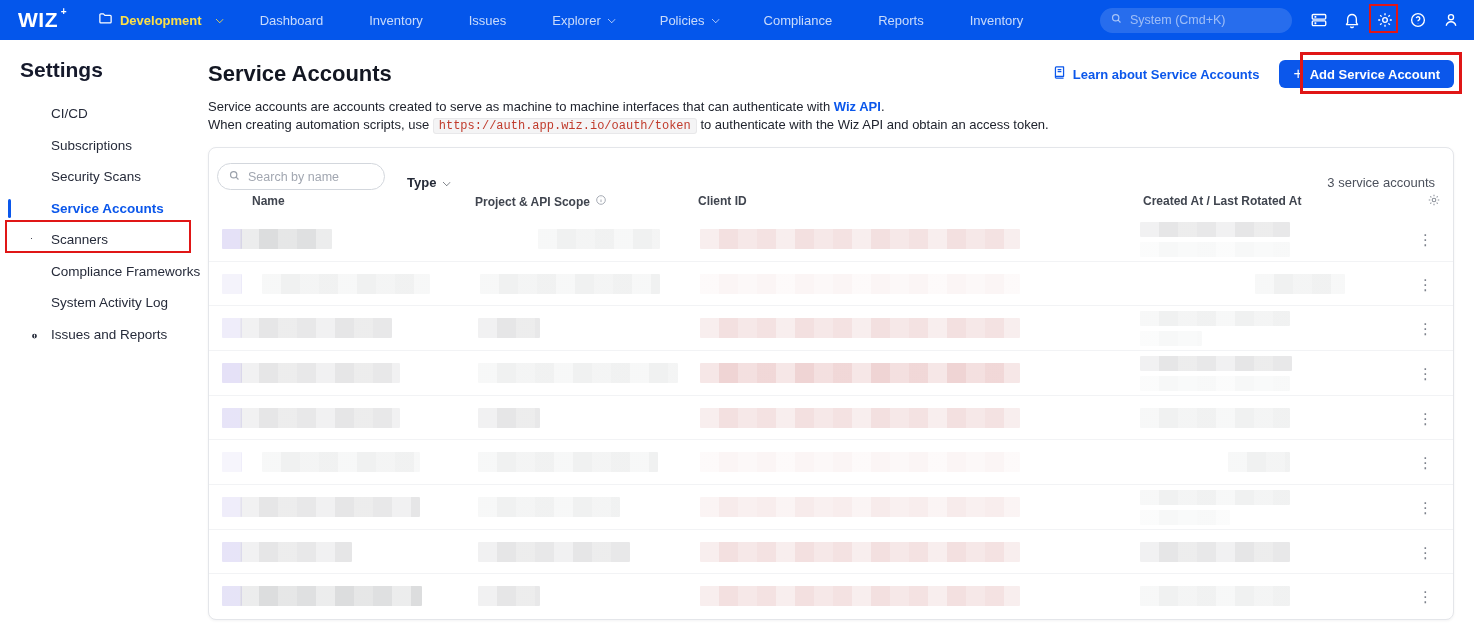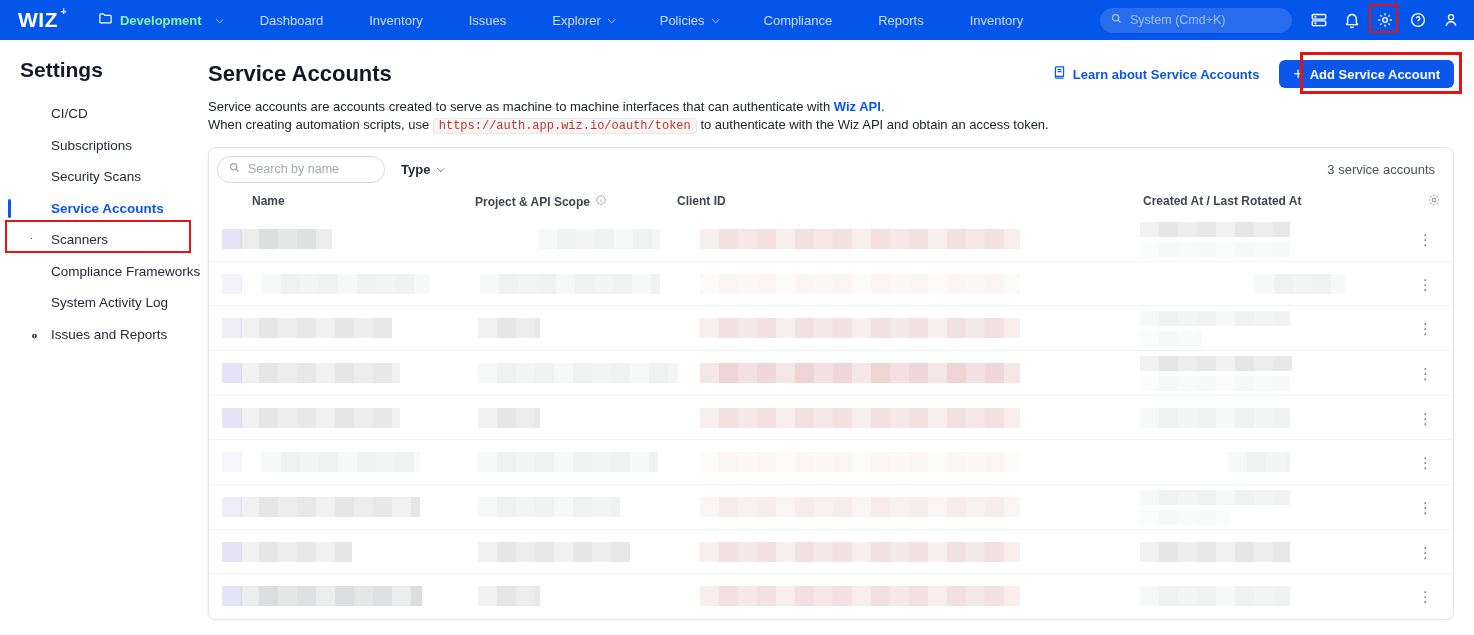--- a/index.html
+++ b/index.html
@@ -4,21 +4,21 @@
 <style>
   * { margin:0; padding:0; box-sizing:border-box; }
   html,body { width:1474px; height:635px; overflow:hidden; background:#fff;
               font-family:"Liberation Sans","DejaVu Sans",sans-serif; }
 
   
   .navbar { position:absolute; left:0; top:0; width:1474px; height:40px;
             background:#0456EB; display:flex; align-items:center; padding:0 14px 0 18px; }
   .logo { color:#fff; font-size:21px; font-weight:800; letter-spacing:.5px; position:relative; margin-right:40px; }
   .logo sup { font-size:10px; position:absolute; top:-2px; right:-9px; font-weight:700; }
-  .proj { display:flex; align-items:center; gap:7px; color:#86efac; font-size:13px; font-weight:700; margin-right:38px; cursor:pointer; }
+  .proj { display:flex; align-items:center; gap:7px; color:#fde047; font-size:13px; font-weight:700; margin-right:38px; cursor:pointer; }
   .nav-items { display:flex; align-items:center; gap:46px; }
   .nav-item { color:rgba(255,255,255,.78); font-size:13px; cursor:pointer; display:flex; align-items:center; }
   .chev { display:inline-block; width:6px; height:6px; border-right:1.6px solid currentColor;
           border-bottom:1.6px solid currentColor; transform:rotate(45deg) translateY(-1px);
           margin-left:7px; border-radius:1px; }
   .nav-search { margin-left:auto; margin-right:18px; width:192px; height:25px; border-radius:13px;
                 background:rgba(255,255,255,.14); display:flex; align-items:center; padding:0 10px; gap:7px; }
   .nav-search span { color:rgba(255,255,255,.55); font-size:12.5px; }
   .nav-search svg { stroke:rgba(255,255,255,.6); }
   .nav-icons { display:flex; align-items:center; gap:15px; color:#fff; }
@@ -48,21 +48,21 @@
              cursor:pointer; font-family:inherit; }
   .add-btn .plus { font-size:16px; font-weight:400; line-height:1; }
   .desc { margin-top:10px; font-size:13px; color:#20242e; line-height:17.5px; }
   .desc a { color:#0B57EB; font-weight:700; text-decoration:none; cursor:pointer; }
   .code { font-family:"Liberation Mono","DejaVu Sans Mono",monospace; font-size:12px; color:#C03A2B;
           background:#f4f4f5; border:1px solid #e8e8ea; border-radius:3px; padding:0 5px; }
 
   
   .card { position:relative; margin-top:12px; width:1246px; height:473px; background:#fff;
           border:1px solid #e4e6ea; border-radius:8px; box-shadow:0 1px 3px rgba(20,24,40,.05); }
-  .toolbar { height:42px; display:flex; align-items:center; padding:0 12px 0 8px; }
+  .toolbar { height:42px; display:flex; align-items:flex-end; padding:0 12px 0 8px;gap:6px; }
   .tbl-search { width:168px; height:27px; border:1px solid #d3d7dd; border-radius:14px;
                 display:flex; align-items:center; gap:7px; padding:0 10px; }
   .tbl-search svg { stroke:#9aa0aa; }
   .tbl-search span { color:#a2a7b1; font-size:12.5px; }
   .type-filter { margin-left:16px; display:flex; align-items:center; font-size:13px; font-weight:600;
                  color:#242936; cursor:pointer; }
   .type-filter .chev { border-color:#6b7078; }
   .count { margin-left:auto; font-size:13px; color:#4c515c; padding-right:6px; }
   .colhead { position:relative; height:27px; font-size:12px; font-weight:700; color:#40454f; }
   .colhead .col { position:absolute; top:4px; display:flex; align-items:center; gap:5px; }
@@ -269,21 +269,21 @@
       <span class="col" style="left:43px">Name</span>
       <span class="col" style="left:266px">
         <span>Project &amp; API Scope</span>
         <span>
           <svg width="12" height="12" viewBox="0 0 24 24" fill="none" stroke="#a7acb5" stroke-width="2">
               <circle cx="12" cy="12" r="8.6"></circle>
               <path d="M12 11v5.2M12 7.4v.4"></path>
             </svg>
         </span>
       </span>
-      <span class="col" style="left:468px">Client ID</span>
+      <span class="col" style="left:489px">Client ID</span>
       <span class="col" style="left:934px">Created At / Last Rotated At</span>
       <span class="col-gear">
         <svg width="14" height="14" viewBox="0 0 24 24" fill="none" stroke-width="1.8">
             <circle cx="12" cy="12" r="3.1"></circle>
             <path d="M12 3v2.6M12 18.4V21M3 12h2.6M18.4 12H21M5.6 5.6l1.9 1.9M16.5 16.5l1.9 1.9M18.4 5.6l-1.9 1.9M7.5 16.5l-1.9 1.9"></path>
           </svg>
       </span>
     </div>
 
     <div class="rows" id="rows">

